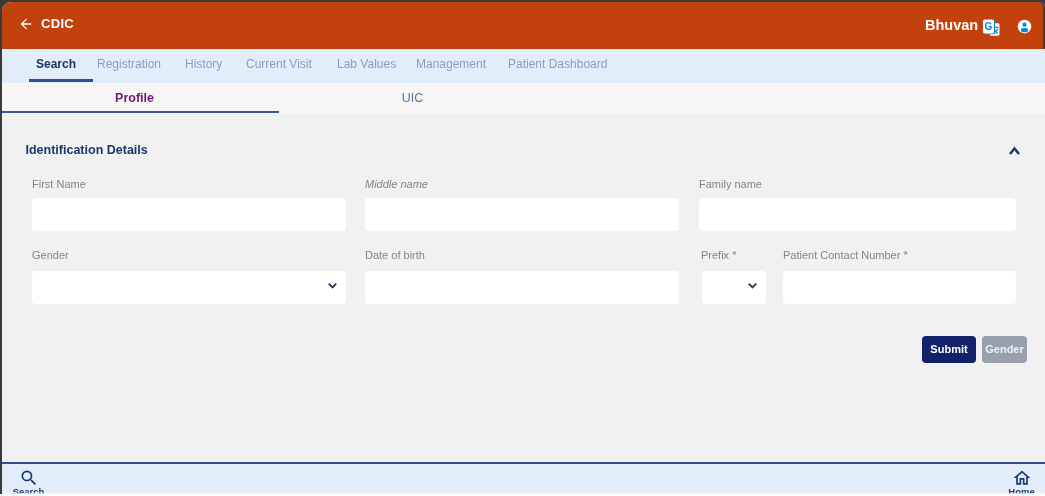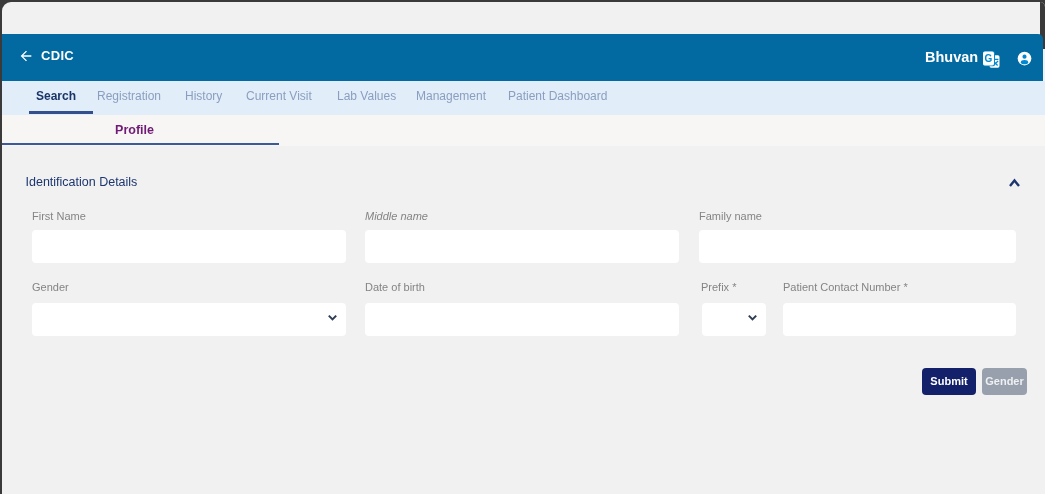--- a/index.html
+++ b/index.html
@@ -2,21 +2,21 @@
 <html><head>
 <meta charset="utf-8">
 <style>
   * { margin:0; padding:0; box-sizing:border-box; }
   html,body { width:1045px; height:496px; }
   body { background:#ffffff; font-family:"Liberation Sans", sans-serif; position:relative; overflow:hidden; }
   .frame { position:absolute; left:0; top:0; width:1045px; height:494px; background:#3a3a3a; }
   .app { position:absolute; left:2px; top:2px; width:1043px; height:492px; background:#f1f1f1; border-radius:9px 5px 0 0; overflow:hidden; }
 
   
-  .header { position:relative; height:47px; background:#0369a1; width:1041px; border-radius:0 5px 0 0; z-index:1;margin-top:32px; }
+  .header { position:relative; height:47px; background:#c2410c; width:1041px; border-radius:0 5px 0 0; z-index:1; }
   .rcorner { position:absolute; left:1038px; top:0; width:5px; height:47px; background:#3a3a3a; z-index:0; }
   .back { position:absolute; left:16px; top:13.5px; }
   .brand { position:absolute; left:39px; top:13.5px; font-size:13px; font-weight:bold; color:#fff; letter-spacing:0.3px; }
   .uname { position:absolute; left:923px; top:15px; font-size:14.5px; font-weight:bold; color:#fff; }
   .gtrans { position:absolute; left:981px; top:16.5px; }
   .avatar { position:absolute; left:1015px; top:16.5px; }
 
   
   .nav { position:relative; height:34px; background:#e1edf8; }
   .nav span { position:absolute; top:7.5px; font-size:12px; color:#8b9ec0; white-space:nowrap; }
@@ -25,21 +25,21 @@
 
   
   .tabs { position:relative; height:30.5px; background:#f7f6f4; }
   .tab { position:absolute; top:0; width:277px; height:30.5px; line-height:30.5px; text-align:center; font-size:12.5px; }
   .tab1 { left:0; color:#701a75; font-weight:bold; padding-right:12px; }
   .tab2 { left:277px; color:#5b74a8; padding-right:10px; }
   .tabline { position:absolute; left:0; top:27.5px; width:277px; height:2.5px; background:#3a5a9b; }
 
   
   .content { position:relative; height:348px; background:#f1f1f1; }
-  .secttl { position:absolute; left:23.5px; top:29.5px; font-size:12.5px; font-weight:normal; color:#1c3670; }
+  .secttl { position:absolute; left:23.5px; top:29.5px; font-size:12.5px; font-weight:bold; color:#1c3670; }
   .collapse { position:absolute; left:1006px; top:31.5px; }
   .lbl { position:absolute; font-size:11px; color:#848484; white-space:nowrap; }
   .field { position:absolute; background:#fff; border-radius:4px; height:33px; }
   .chev { position:absolute; }
 
   
   .btn { position:absolute; top:222.5px; height:26.5px; border-radius:4px; color:#fff; font-size:11px; font-weight:bold; text-align:center; line-height:26.5px; }
   .submit { left:920px; width:54px; background:#13216b; }
   .reset { left:980px; width:45px; background:#98a0ad; color:#eef0f3; }
 
@@ -79,20 +79,21 @@
     <span style="left:95px;">Registration</span>
     <span style="left:183px;text-align:center;">History</span>
     <span style="left:244px;">Current Visit</span>
     <span style="left:335px;">Lab Values</span>
     <span style="left:414px;">Management</span>
     <span style="left:506px;">Patient Dashboard</span>
     <div class="underline"></div>
   </div>
   <div class="tabs">
     <div class="tab tab1">Profile</div>
+    <div class="tab tab2">UIC</div>
     <div class="tabline"></div>
   </div>
   <div class="content">
     <div class="secttl">Identification Details</div>
     <svg class="collapse" width="13" height="11" viewBox="0 0 13 11">
         <path d="M2 9 L6.5 3.5 L11 9" stroke="#1c3670" stroke-width="2.4" fill="none"></path>
       </svg>
 
     <div class="lbl" style="left:30px; top:64px;">First Name</div>
     <div class="lbl" style="left:363px; top:64px;font-style:italic;">Middle name</div>

